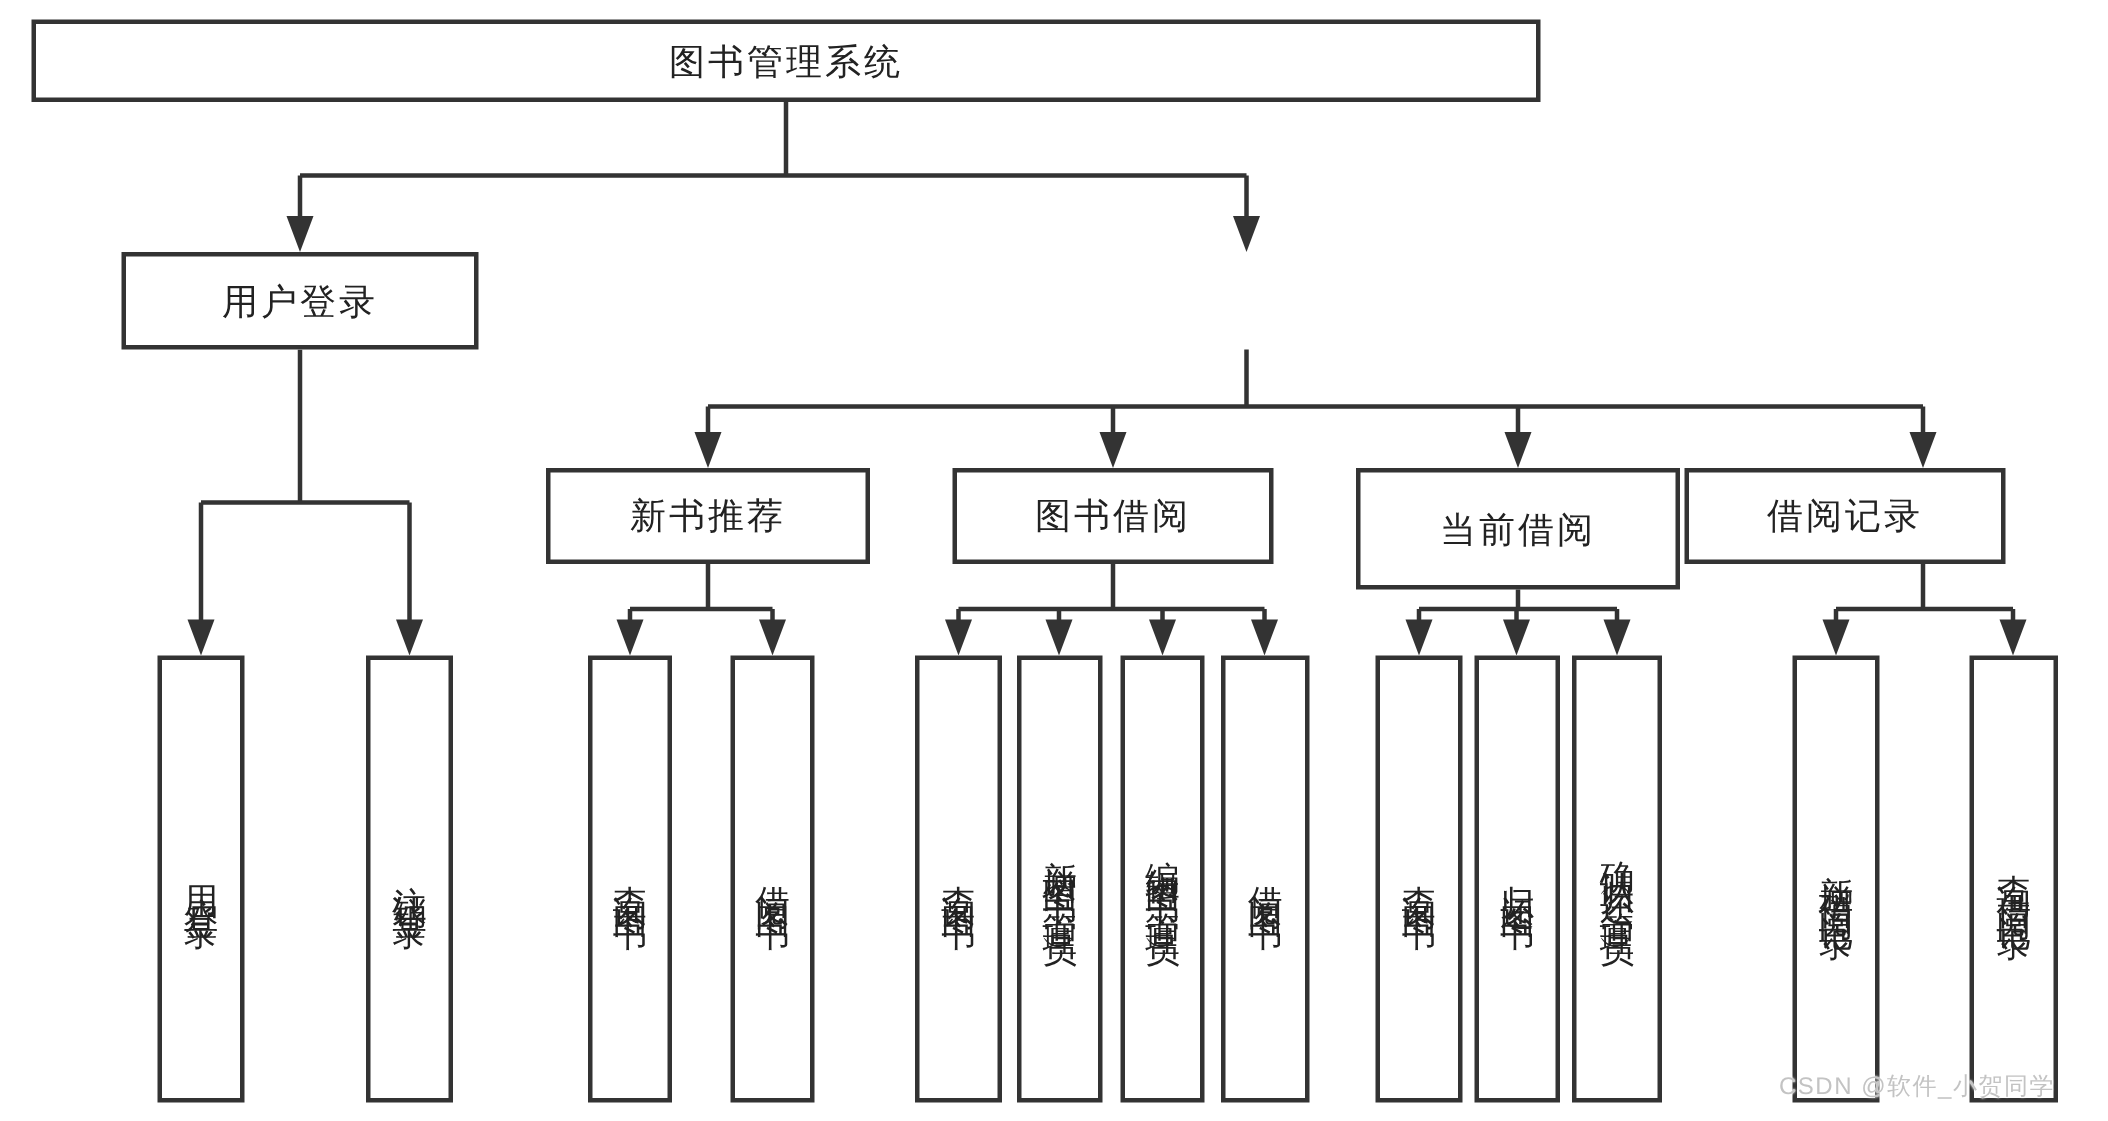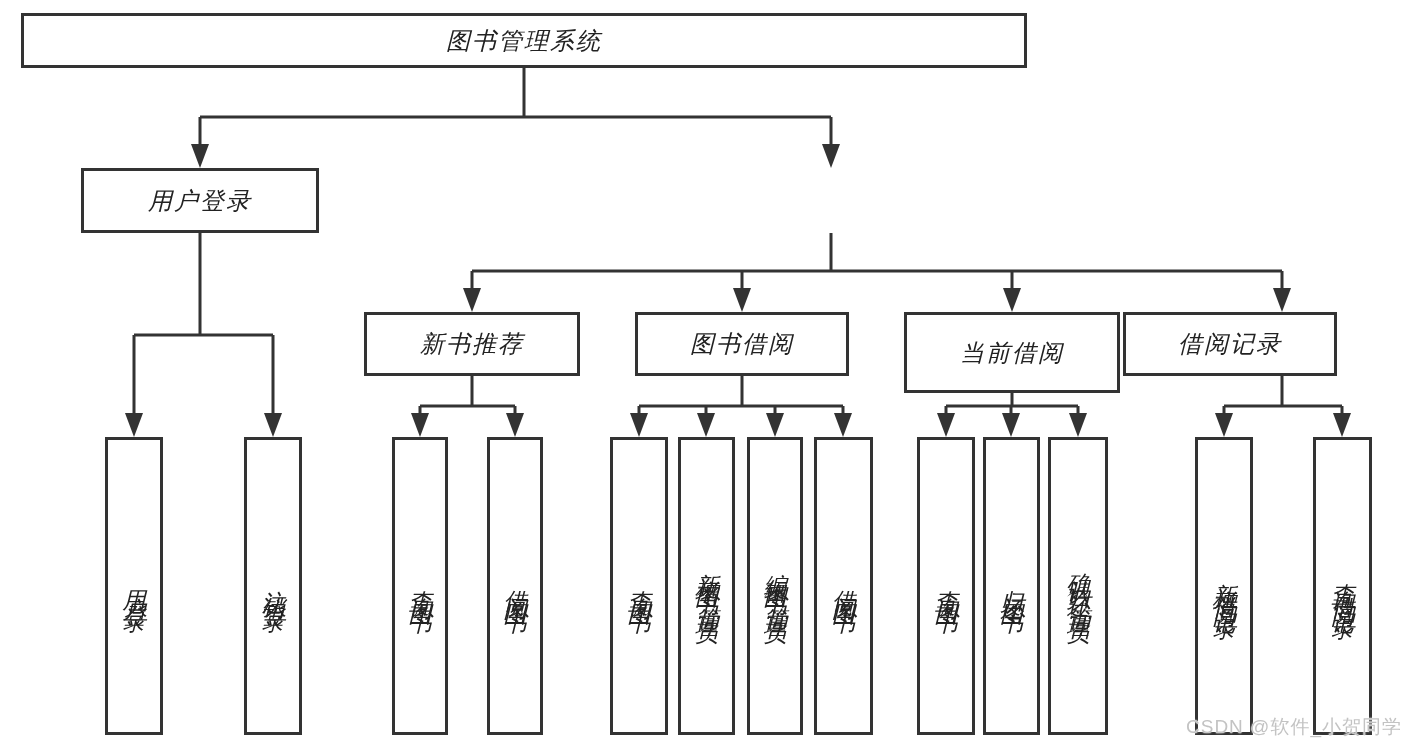--- a/index.html
+++ b/index.html
@@ -26,21 +26,20 @@
   .node {
     position: absolute;
     box-sizing: border-box;
     border: 3px solid #333333;
     background: #ffffff;
     display: flex;
     align-items: center;
     justify-content: center;
     color: #222222;
     z-index: 2;
-    font-style: italic;
   }
   .hnode {
     font-size: 24px;
     letter-spacing: 2px;
     white-space: nowrap;
   }
   .vnode {
     font-size: 23px;
   }
   .vnode .vtext {
@@ -48,21 +47,21 @@
     text-orientation: mixed;
     letter-spacing: 7px;
     line-height: 1;
     max-height: 290px;
   }
   .watermark {
     position: absolute;
     left: 1186px;
     top: 714px;
     z-index: 3;
-    font-size: 19px;
+    font-size: 16px;
     letter-spacing: 1px;
     color: #c3c3c3;
     text-shadow: 0 0 2px #ffffff, 0 0 1px #ffffff;
     white-space: nowrap;
   }
 </style>
 </head>
 <body>
 
 <div class="canvas">

